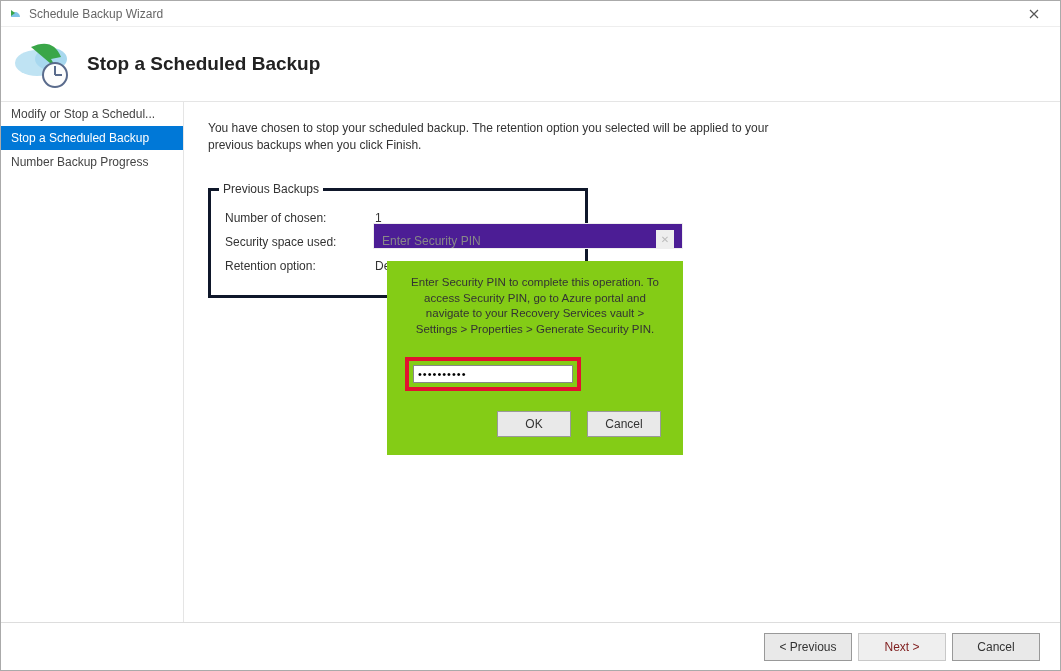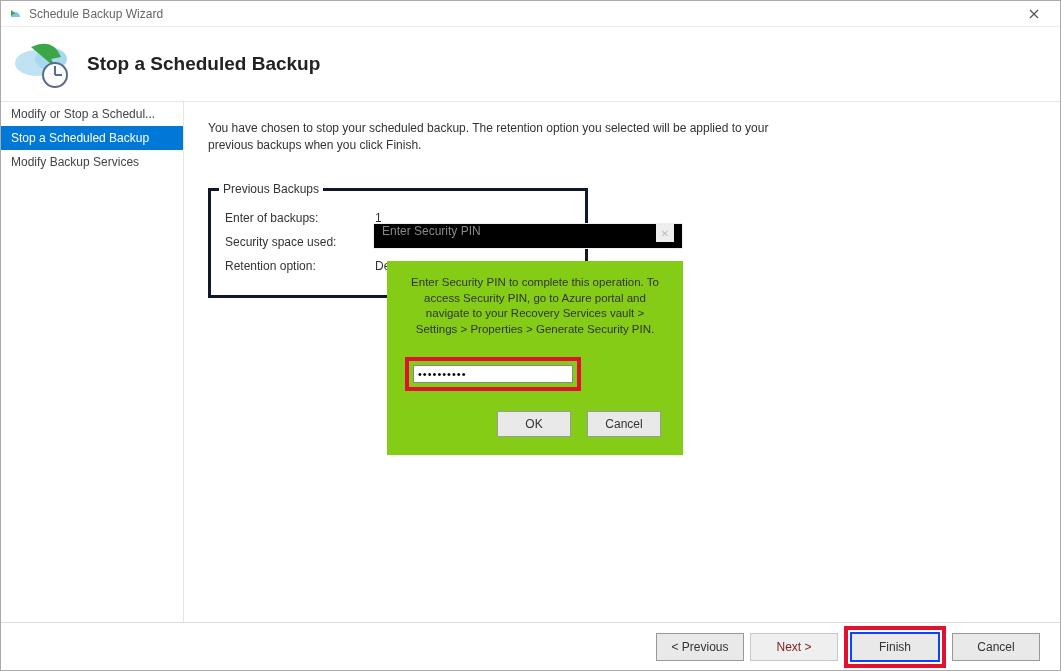--- a/index.html
+++ b/index.html
@@ -16,21 +16,21 @@
   .sidebar-item{height:24px;line-height:24px;padding:0 10px;color:#444;white-space:nowrap;overflow:hidden;text-overflow:ellipsis;font-size:12px}
   .sidebar-item.selected{background:#0078d7;color:#fff}
   .main{flex:1;position:relative;background:#fff;padding:18px 24px;box-sizing:border-box}
   .intro{color:#333;line-height:1.4;max-width:580px}
   .fieldset{border:3px solid #0f172a;margin-top:34px;width:380px;box-sizing:border-box;padding:10px 14px 22px 14px;position:relative}
   .fieldset .legend{position:absolute;top:-9px;left:8px;background:#fff;padding:0 4px;color:#333;font-size:12px}
   .row{display:flex;margin-top:10px}
   .row .lbl{width:150px;color:#333}
   .row .val{color:#333}
   
-  .pin-top{position:absolute;left:372px;top:222px;width:310px;height:26px;background:#000000;border:1px solid #eee;box-sizing:border-box;display:flex;align-items:flex-start;padding:0 8px;color:#888}
+  .pin-top{position:absolute;left:372px;top:222px;width:310px;height:26px;background:#4c1d95;border:1px solid #eee;box-sizing:border-box;display:flex;align-items:flex-end;padding:0 8px;color:#888}
   .pin-close{width:18px;height:18px;background:#eee;color:#bbb;display:flex;align-items:center;justify-content:center;margin-left:auto;font-size:10px}
   .pin-panel{position:absolute;left:386px;top:260px;width:296px;background:#84cc16;padding:14px 18px 18px 18px;box-sizing:border-box}
   .pin-msg{text-align:center;color:#333;font-size:11.5px;line-height:1.35}
   .pin-input-wrap{border:4px solid #e1122f;padding:4px;margin-top:20px;width:176px;box-sizing:border-box}
   .pin-input{width:100%;box-sizing:border-box;border:1px solid #888;height:18px;font-size:11px;padding:0 4px;letter-spacing:1px}
   .pin-buttons{display:flex;gap:16px;margin-top:20px;margin-left:92px}
   .btn{height:26px;min-width:74px;border:1px solid #999;background:#e9e9e9;color:#333;font-size:12px;display:flex;align-items:center;justify-content:center;padding:0 10px;box-sizing:border-box}
   .footer{height:48px;border-top:1px solid #ddd;display:flex;align-items:center;justify-content:flex-end;gap:6px;padding-right:20px;background:#fff;box-sizing:border-box}
   .fbtn{height:26px;width:86px;border:1px solid #999;background:#e9e9e9;color:#333;font-size:12px;display:flex;align-items:center;justify-content:center}
   .fbtn.disabled{color:#7f1d1d;background:#efefef;border-color:#c8c8c8}
@@ -68,30 +68,30 @@
         <line x1="44" y1="36" x2="51" y2="36" stroke="#5a6b8c" stroke-width="2"></line>
       </svg>
     </div>
     <div class="page-title">Stop a Scheduled Backup</div>
   </div>
 
   <div class="body">
     <div class="sidebar">
       <div class="sidebar-item"><span>Modify or Stop a Schedul...</span></div>
       <div class="sidebar-item selected"><span>Stop a Scheduled Backup</span></div>
-      <div class="sidebar-item"><span>Modify Backup Services</span></div>
+      <div class="sidebar-item"><span>Number Backup Progress</span></div>
     </div>
 
     <div class="main">
       <div class="intro">You have chosen to stop your scheduled backup. The retention option you selected will be applied to your previous backups when you click Finish.</div>
 
       <div class="fieldset">
         <div class="legend">Previous Backups</div>
         <div class="row">
-          <div class="lbl">Enter of backups:</div>
+          <div class="lbl">Number of chosen:</div>
           <div class="val">1</div>
         </div>
         <div class="row">
           <div class="lbl">Security space used:</div>
           <div class="val">0 KB</div>
         </div>
         <div class="row">
           <div class="lbl">Retention option:</div>
           <div class="val">Delete</div>
         </div>
@@ -119,23 +119,18 @@
     </div>
   </div>
 
   <div class="footer">
     <div class="fbtn">
         <span>&lt; Previous</span>
       </div>
     <div class="fbtn disabled">
         <span>Next &gt;</span>
       </div>
-    <div class="finish-wrap">
-      <div class="fbtn primary">
-          <span>Finish</span>
-        </div>
-    </div>
     <div class="fbtn">
         <span>Cancel</span>
       </div>
   </div>
 
 </div>
 
 </body></html>

